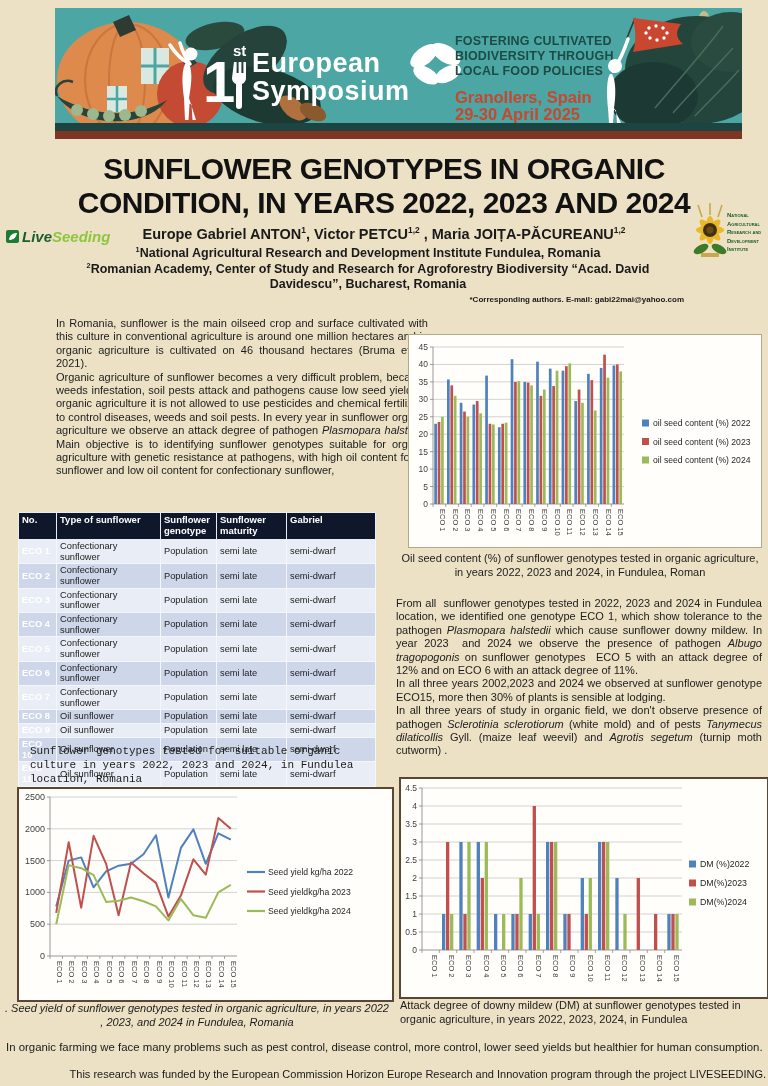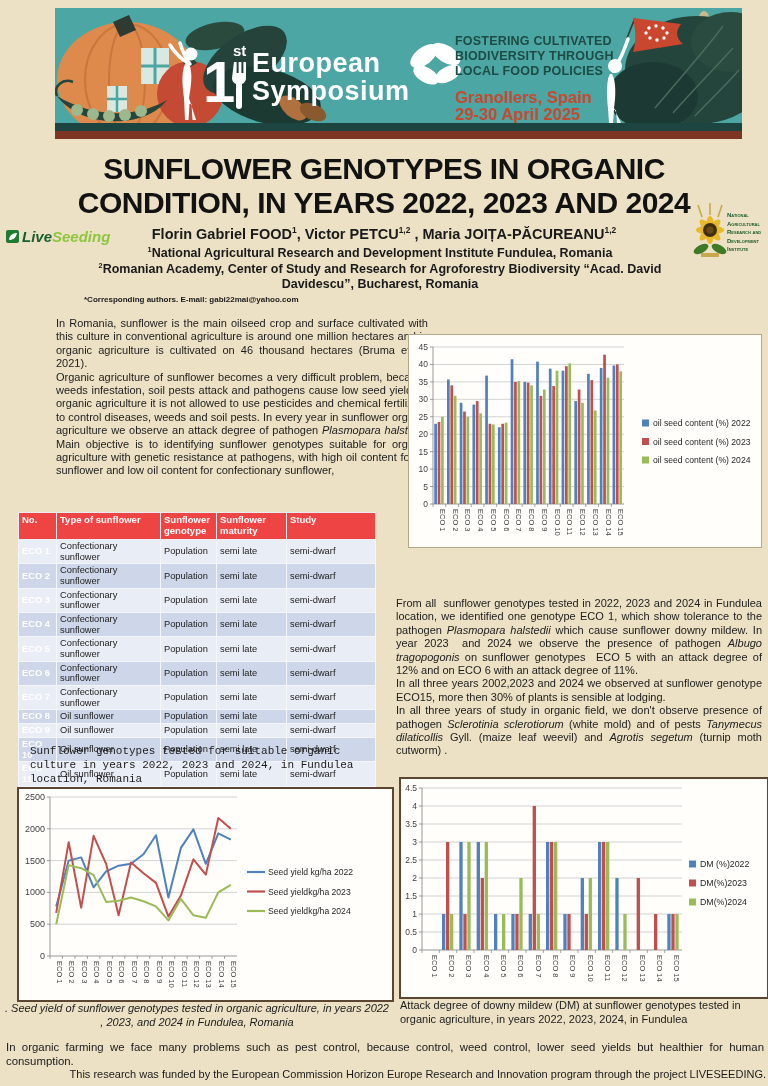--- a/index.html
+++ b/index.html
@@ -6,23 +6,23 @@
   .poster{position:relative;width:768px;height:1086px;background:#ECE1C5;overflow:hidden;
           font-family:"Liberation Sans",sans-serif;color:#1a1a1a;}
   .abs{position:absolute;}
   
   .banner-svg{position:absolute;left:55px;top:8px;width:687px;height:115px;display:block;}
   .strip-dark{position:absolute;left:55px;top:123px;width:687px;height:8px;background:#1C4440;}
   .strip-maroon{position:absolute;left:55px;top:131px;width:687px;height:8px;background:#7E3524;}
   
   .title{left:10px;top:152px;width:748px;text-align:center;font-weight:bold;font-size:30px;line-height:1.12;color:#121212;letter-spacing:-0.5px;}
   .authors{left:74px;top:226px;width:620px;text-align:center;font-weight:bold;font-size:14.5px;color:#1a1a1a;}
-  .affil{left:80px;top:246px;width:600px;text-align:center;font-weight:bold;font-size:12.5px;line-height:1.22;}
+  .affil{left:68px;top:246px;width:600px;text-align:center;font-weight:bold;font-size:12.5px;line-height:1.22;}
   .affil2{top:262px;}
-  .corresp{left:84px;top:295px;width:600px;text-align:left;font-weight:bold;font-size:8px;}
+  .corresp{left:84px;top:295px;width:600px;text-align:right;font-weight:bold;font-size:8px;}
   sup{font-size:58%;vertical-align:super;line-height:0;}
   .it{font-style:italic;}
   
   .liveseeding{left:6px;top:228px;display:flex;align-items:center;gap:3px;font-style:italic;font-size:15px;font-weight:bold;}
   .ls-live{color:#1B5E2E;}
   .ls-seeding{color:#8DC63F;}
   .nardi-text{left:727px;top:211px;width:41px;font-size:6px;font-weight:bold;color:#1D5C28;line-height:1.42;font-variant:small-caps;}
   
   .par{font-size:11px;line-height:1.22;text-align:justify;white-space:pre-wrap;color:#1c1c1c;}
   .intro{left:20px;top:317px;width:372px;margin-left:36px;}
@@ -35,21 +35,21 @@
   svg text{font-family:"Liberation Sans",sans-serif;}
   
   .caption{font-size:11px;line-height:1.25;color:#1c1c1c;}
   .cap-oil{left:400px;top:552px;width:360px;text-align:center;}
   .cap-table{left:30px;top:745px;width:352px;text-align:left;font-family:Liberation Mono, monospace;}
   .cap-yield{left:2px;top:1002px;width:390px;text-align:center;font-style:italic;}
   .cap-dm{left:400px;top:999px;width:364px;}
   
   .gtable{left:18px;top:512px;}
   table{border-collapse:collapse;table-layout:fixed;width:357px;}
-  th{background:#ef4444;color:#fff;font-weight:bold;text-align:left;font-size:9.5px;padding:2px 3px;vertical-align:top;line-height:1.15;border:1px solid #E8ECF3;}
+  th{background:#0f172a;color:#fff;font-weight:bold;text-align:left;font-size:9.5px;padding:2px 3px;vertical-align:top;line-height:1.15;border:1px solid #E8ECF3;}
   td{font-size:9.3px;padding:1px 3px;line-height:1.15;color:#222;border:1px solid #F4F6FA;}
   tr.odd td{background:#E9EDF5;}
   tr.even td{background:#CDD7E9;}
   td.rowhead{background:#4F81BD;color:#fff;font-weight:bold;}
   
   .footer1{left:6px;top:1040px;width:758px;font-size:11.4px;line-height:1.25;text-align:justify;}
   .footer2{left:6px;top:1068px;width:760px;font-size:11px;text-indent:16px;text-align:right;}
 </style>
 </head>
 <body>
@@ -153,21 +153,21 @@
     </g>
   </svg>
   <div class="strip-dark"></div>
   <div class="strip-maroon"></div>
 
   <div class="abs title">
     <div>SUNFLOWER GENOTYPES IN ORGANIC</div>
     <div>CONDITION, IN YEARS 2022, 2023 AND 2024</div>
   </div>
 
-  <div class="abs authors"><span>Florin Gabriel FOOD</span><sup>1</sup><span>, Victor PETCU</span><sup>1,2</sup><span> , Maria JOIȚA-PĂCUREANU</span><sup>1,2</sup></div>
+  <div class="abs authors"><span>Europe Gabriel ANTON</span><sup>1</sup><span>, Victor PETCU</span><sup>1,2</sup><span> , Maria JOIȚA-PĂCUREANU</span><sup>1,2</sup></div>
   <div class="abs affil"><sup>1</sup><span>National Agricultural Research and Development Institute Fundulea, Romania</span></div>
   <div class="abs affil affil2"><sup>2</sup><span>Romanian Academy, Center of Study and Research for Agroforestry Biodiversity “Acad. David Davidescu”, Bucharest, Romania</span></div>
   <div class="abs corresp">*Corresponding authors. E-mail: gabi22mai@yahoo.com</div>
 
   <div class="abs liveseeding">
     <svg width="13" height="13" viewBox="0 0 13 13">
       <rect x="0" y="0" width="13" height="13" rx="2" fill="#1F7A33"></rect>
       <path d="M3,9 C4.5,3.5 8.5,3 11,3 C10,8 7,10 3.5,10 Z" fill="#FFFFFF"></path>
     </svg>
     <span><span class="ls-live">Live</span><span class="ls-seeding">Seeding</span></span>
@@ -307,41 +307,42 @@
         <rect x="197.60000000000002" y="42.702222222222204" width="2.7" height="126.2977777777778" fill="#9BBB59"></rect>
         <rect x="210.33333333333334" y="36.42222222222222" width="2.7" height="132.57777777777778" fill="#9BBB59"></rect>
         <rect x="233" y="84.5" width="7" height="7" fill="#4F81BD"></rect>
         <text x="244" y="91" font-size="8.6" fill="#1f1f1f">oil seed content (%) 2022</text>
         <rect x="233" y="103" width="7" height="7" fill="#C0504D"></rect>
         <text x="244" y="109.5" font-size="8.6" fill="#1f1f1f">oil seed content (%) 2023</text>
         <rect x="233" y="121.5" width="7" height="7" fill="#9BBB59"></rect>
         <text x="244" y="128" font-size="8.6" fill="#1f1f1f">oil seed content (%) 2024</text>
       </svg>
   </div>
+  <div class="abs caption cap-oil">Oil seed content (%) of sunflower genotypes tested in organic agriculture, in years 2022, 2023 and 2024, in Fundulea, Roman</div>
 
   <div class="abs par results"><span>From all  sunflower genotypes tested in 2022, 2023 and 2024 in Fundulea location, we identified one genotype ECO 1, which show tolerance to the pathogen </span><span class="it">Plasmopara halstedii</span><span> which cause sunflower downy mildew. In year 2023  and 2024 we observe the presence of pathogen </span><span class="it">Albugo tragopogonis</span><span> on sunflower genotypes  ECO 5 with an attack degree of 12% and on ECO 6 with an attack degree of 11%.
 </span><span>In all three years 2002,2023 and 2024 we observed at sunflower genotype   ECO15, more then 30% of plants is sensible at lodging.
 </span><span>In all three years of study in organic field, we don't observe presence of pathogen </span><span class="it">Sclerotinia sclerotiorum</span><span> (white mold) and of pests </span><span class="it">Tanymecus dilaticollis</span><span> Gyll. (maize leaf weevil) and </span><span class="it">Agrotis segetum</span><span> (turnip moth cutworm) .</span></div>
 
   <div class="abs gtable">
     <table>
       <colgroup>
         <col style="width:38px">
           <col style="width:104px">
           <col style="width:56px">
           <col style="width:70px">
           <col style="width:89px">
       </colgroup>
       <thead>
           <tr id="gt-head">
             <th>No.</th>
             <th>Type of sunflower</th>
             <th>Sunflower genotype</th>
             <th>Sunflower maturity</th>
-            <th>Study</th>
+            <th>Gabriel</th>
           </tr>
         </thead>
       <tbody id="gt-body">
           <tr class="odd">
             <td class="rowhead">ECO 1</td>
             <td>Confectionary sunflower</td>
             <td>Population</td>
             <td>semi late</td>
             <td>semi-dwarf</td>
           </tr>
@@ -613,16 +614,16 @@
         <rect x="288" y="81.5" width="7" height="7" fill="#4F81BD"></rect>
         <text x="299" y="88" font-size="8.8" fill="#1f1f1f">DM (%)2022</text>
         <rect x="288" y="100.5" width="7" height="7" fill="#C0504D"></rect>
         <text x="299" y="107" font-size="8.8" fill="#1f1f1f">DM(%)2023</text>
         <rect x="288" y="119.5" width="7" height="7" fill="#9BBB59"></rect>
         <text x="299" y="126" font-size="8.8" fill="#1f1f1f">DM(%)2024</text>
       </svg>
   </div>
   <div class="abs caption cap-dm">Attack degree of downy mildew (DM) at sunflower genotypes tested in organic agriculture, in years 2022, 2023, 2024, in Fundulea</div>
 
-  <div class="abs footer1">In organic farming we face many problems such as pest control, because control, weed control, lower seed yields but healthier for human consumption.</div>
+  <div class="abs footer1">In organic farming we face many problems such as pest control, disease control, more control, lower seed yields but healthier for human consumption.</div>
   <div class="abs footer2">This research was funded by the European Commission Horizon Europe Research and Innovation program through the project LIVESEEDING.</div>
 
 </div>
 
 </body></html>

